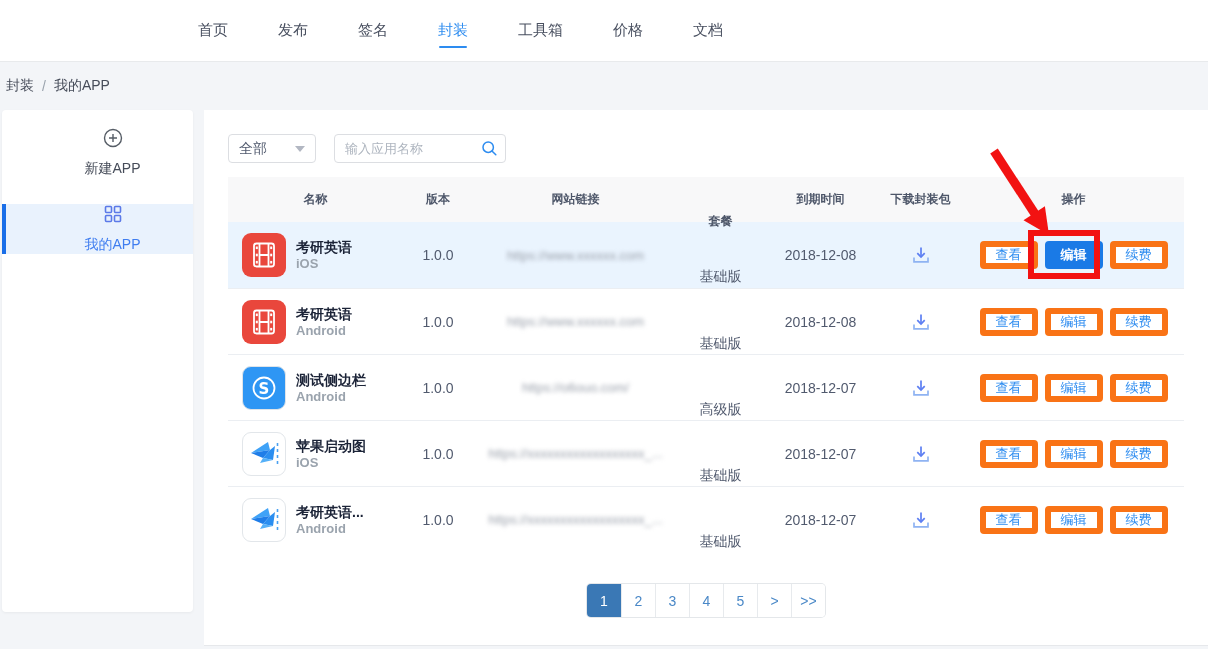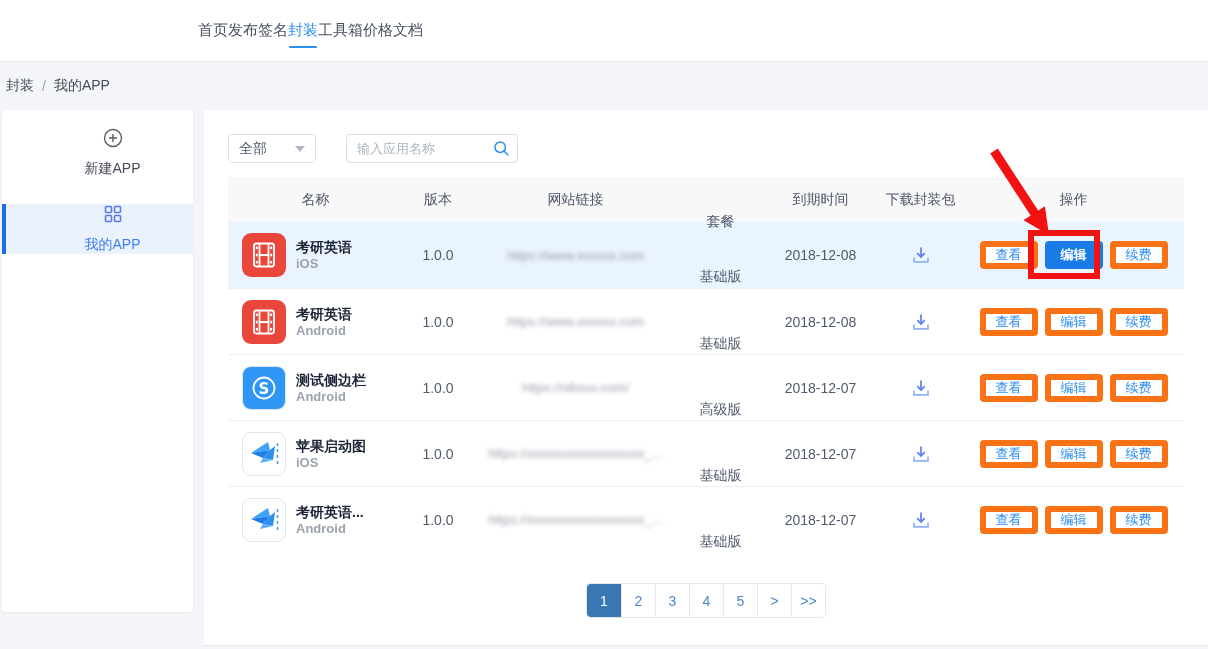--- a/index.html
+++ b/index.html
@@ -1,51 +1,51 @@
 <!DOCTYPE html>
 <html><head>
 <meta charset="utf-8">
 <style>
   * { margin:0; padding:0; box-sizing:border-box; }
   html,body { width:1208px; height:649px; overflow:hidden; }
   body { font-family:"Liberation Sans","DejaVu Sans",sans-serif; background:#f3f5f8; color:#515a6e; font-size:14px; }
   .stage { position:relative; width:1208px; height:649px; }
 
   
-  .topnav { position:absolute; left:0; top:0; width:1208px; height:62px; background:#fff; border-bottom:1px solid #e8eaec; display:flex; align-items:stretch; padding-left:198px; z-index:5; }
+  .topnav { position:absolute; left:0; top:0; width:1208px; height:62px; background:#fff; border-bottom:1px solid #e8eaec; display:flex; align-items:stretch; padding-left:198px; gap:50px; z-index:5; }
   .nav-item { position:relative; display:flex; align-items:center; font-size:15px; color:#495060; cursor:pointer; }
   .nav-item.active { color:#2d8cf0; }
   .nav-item.active::after { content:""; position:absolute; left:1px; right:1px; bottom:13px; height:2px; background:#2d8cf0; border-radius:1px; }
 
   
   .breadcrumb { position:absolute; left:6px; top:62px; height:48px; display:flex; align-items:center; gap:8px; font-size:14px; color:#464c59; z-index:4; }
   .crumb-sep { color:#9aa3ad; }
 
   
   .sidebar { position:absolute; left:2px; top:110px; width:191px; height:502px; background:#fff; border-radius:4px; box-shadow:0 1px 3px rgba(0,0,0,.05); z-index:4; padding-top:18px; }
   .side-item { position:relative; height:50px; display:flex; align-items:center; gap:12px; padding-left:30px; cursor:pointer; color:#464c59; margin-bottom:26px;flex-direction:column; }
   .side-item .lbl { font-size:14px; }
   .side-item.active { background:#e9f2fd; color:#3f7df0; margin-bottom:0; }
   .side-item.active::before { content:""; position:absolute; left:0; top:0; bottom:0; width:4px; background:#1a6ee8; }
 
   
   .main { position:absolute; left:204px; top:110px; width:1004px; height:536px; background:#fff; border-bottom:1px solid #e6e8eb; z-index:3; }
 
   
-  .filters { display:flex; align-items:center; gap:30px; padding:24px 0 0 24px; }
+  .filters { display:flex; align-items:center; gap:18px; padding:24px 0 0 24px; }
   .select { width:88px; height:29px; border:1px solid #dcdee2; border-radius:4px; display:flex; align-items:center; justify-content:space-between; padding:0 10px; cursor:pointer; color:#515a6e; background:#fff; }
   .caret { width:0; height:0; border-left:5px solid transparent; border-right:5px solid transparent; border-top:6px solid #b2b7c2; }
   .searchbox { position:relative; width:172px; height:29px; }
   .searchbox input { width:100%; height:100%; border:1px solid #dcdee2; border-radius:4px; padding:0 30px 0 10px; font-size:13px; color:#515a6e; outline:none; font-family:Liberation Serif, serif; }
   .searchbox input::placeholder { color:#aeb5bf; }
   .search-ic { position:absolute; right:8px; top:6px; }
 
   
   .table { margin:14px 0 0 24px; width:956px; }
-  .thead { display:flex; background:#f8f8f9; height:45px; align-items:center; font-weight:normal; color:#4d5669; font-size:14px; }
+  .thead { display:flex; background:#f8f8f9; height:45px; align-items:center; font-weight:bold; color:#4d5669; font-size:12px; }
   .tr { display:flex; height:66px; align-items:center; border-top:1px solid #ebeef2; }
   .tr.highlight { background:#eaf4fe; }
   .tbody .tr:first-child { border-top:none; }
   .td,.th { display:flex; align-items:center; justify-content:center; text-align:center; }
   .c-name { width:175px; justify-content:flex-start; padding-left:14px; text-align:left; }
   .c-ver { width:70px; }
   .c-url { width:205px; }
   .c-plan { width:85px;margin-top:44px; }
   .c-date { width:115px; }
   .c-dl { width:85px; }

